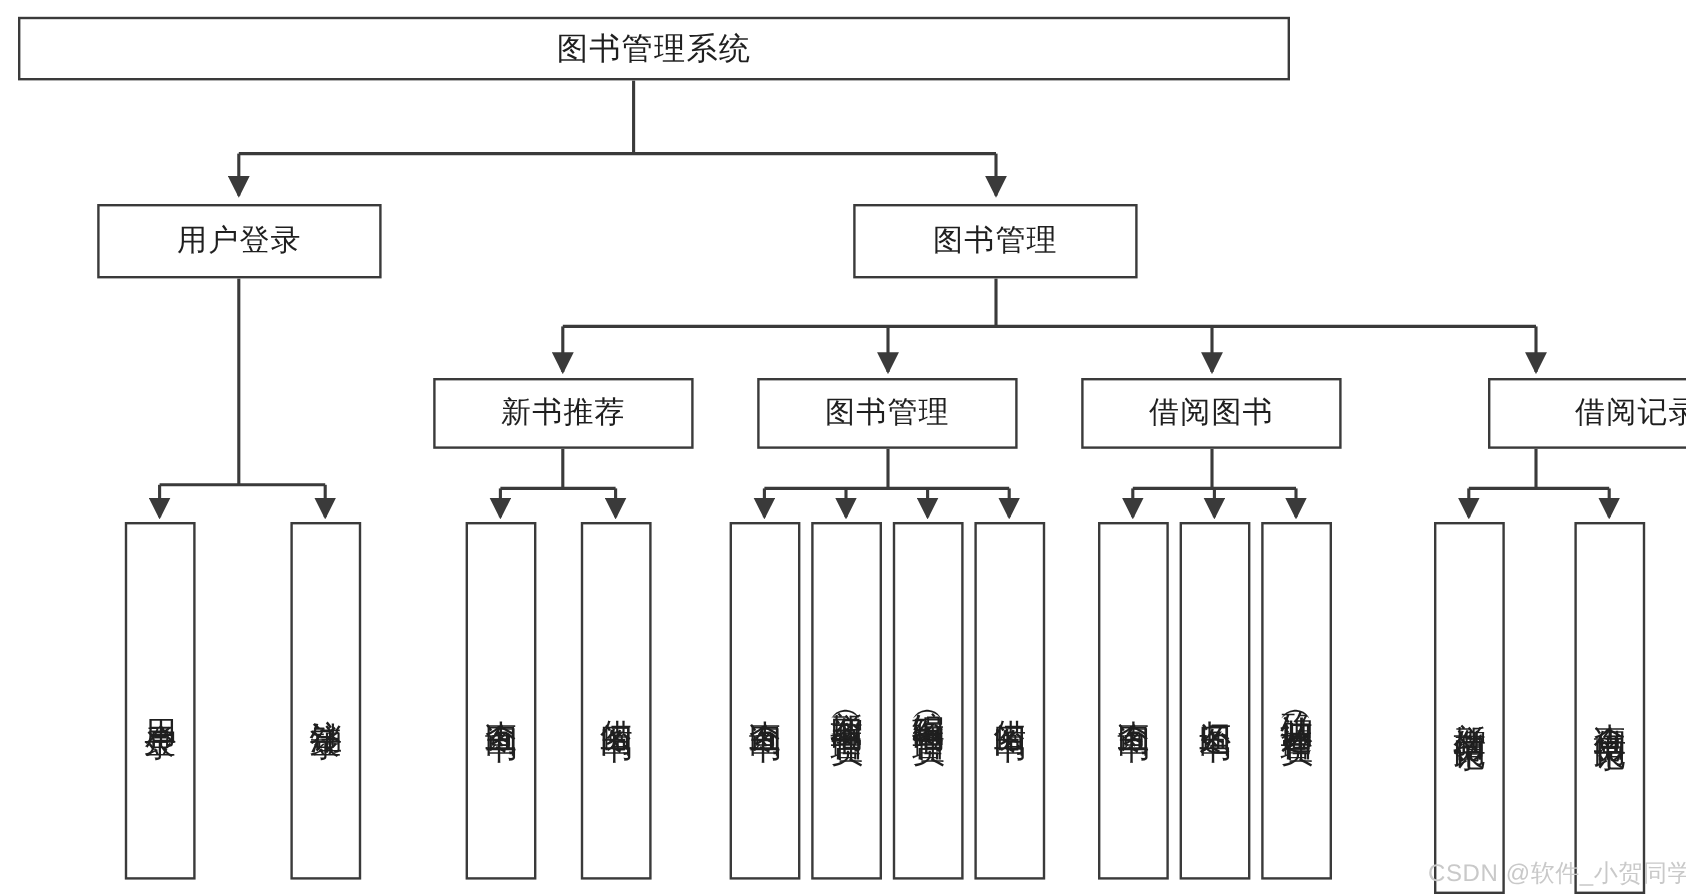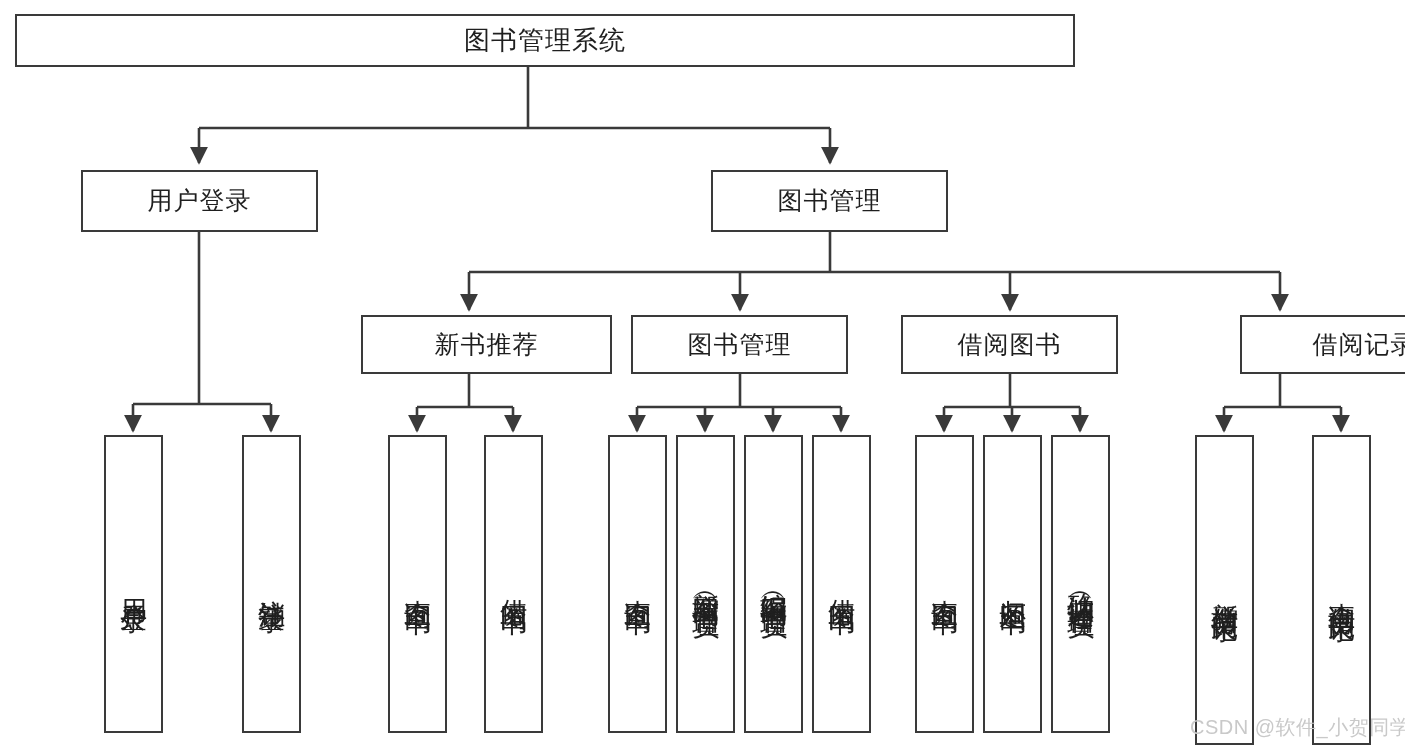--- a/index.html
+++ b/index.html
@@ -132,21 +132,21 @@
     <span class="lbl">图书管理系统</span>
   </div>
 
   <div class="node h" style="left:81px; top:170px; width:237px; height:62px;">
     <span class="lbl">用户登录</span>
   </div>
   <div class="node h" style="left:711px; top:170px; width:237px; height:62px;">
     <span class="lbl">图书管理</span>
   </div>
 
-  <div class="node h" style="left:361px; top:315px; width:251px; height:59px;">
+  <div class="node h" style="left:361px; top:315px; width:217px; height:59px;">
     <span class="lbl">新书推荐</span>
   </div>
   <div class="node h" style="left:631px; top:315px; width:217px; height:59px;">
     <span class="lbl">图书管理</span>
   </div>
   <div class="node h" style="left:901px; top:315px; width:217px; height:59px;">
     <span class="lbl">借阅图书</span>
   </div>
   <div class="node h" style="left:1240px; top:315px; width:249px; height:59px;">
     <span class="lbl">借阅记录</span>

